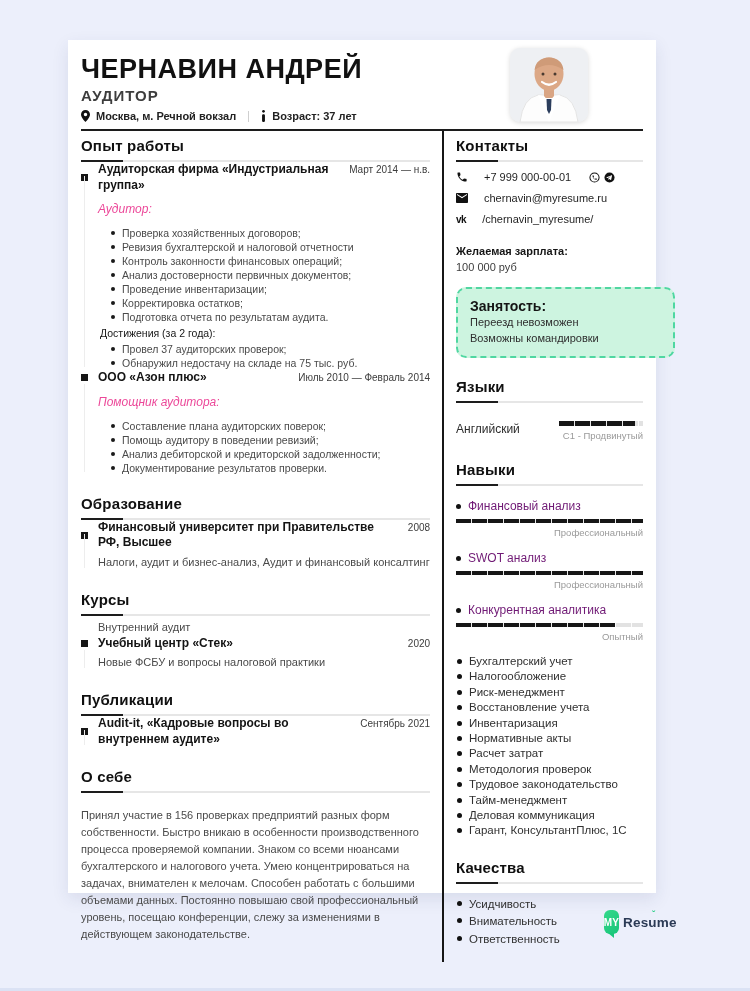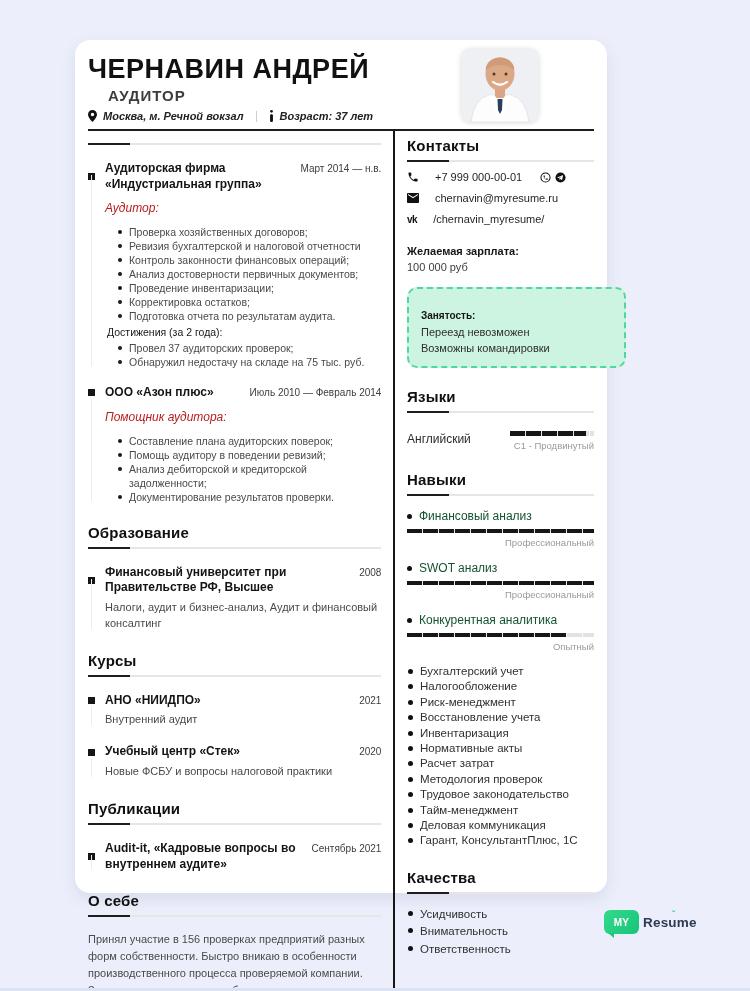--- a/index.html
+++ b/index.html
@@ -5,101 +5,100 @@
   * { margin:0; padding:0; box-sizing:border-box; }
   html,body { width:750px; height:991px; }
   body {
     position:relative;
     background:#ECEFFB;
     font-family:"Liberation Sans","DejaVu Sans",sans-serif;
     color:#222;
     overflow:hidden;
   }
   .page {
-    position:absolute; left:75px; top:40px;
-    width:532px; height:853px;
+    position:absolute; left:68px; top:40px;
+    width:588px; height:853px;
     background:#fff;
     box-shadow:0 6px 16px rgba(40,50,100,.10);
     padding:14px 13px 0 13px;
-    border-radius:15px;
   }
   
   .header { position:relative; height:77px; border-bottom:2px solid #1c1c1c; }
   .person-name { font-size:27px; font-weight:800; letter-spacing:.5px; color:#111; line-height:30px; }
-  .person-title { font-size:15px; font-weight:700; letter-spacing:1px; color:#3d3d3d; margin-top:3px;margin-left:20px; }
-  .meta-row { display:flex; align-items:center; gap:6px; margin-top:6px; font-size:11px; font-weight:700; color:#222;font-style:italic; }
+  .person-title { font-size:15px; font-weight:700; letter-spacing:1px; color:#3d3d3d; margin-top:3px; }
+  .meta-row { display:flex; align-items:center; gap:6px; margin-top:6px; font-size:11px; font-weight:700; color:#222; }
   .meta-sep { width:1px; height:11px; background:#cfcfcf; margin:0 6px; }
   .icon { display:inline-flex; align-items:center; justify-content:center; flex:0 0 auto; }
   .photo {
     position:absolute; right:55px; top:-6px;
     width:78px; height:74px; border-radius:10px; overflow:hidden;
     box-shadow:0 1px 5px rgba(0,0,0,.15); background:#f2f4f6;
   }
   
   .columns { display:flex; align-items:stretch; }
   .col-left  { width:374px; padding:6px 12px 14px 0; }
   .col-divider { width:2px; background:#161616; }
   .col-right { width:199px; padding:6px 0 14px 12px; position:relative; }
   
   .section { margin-top:20px; }
   .section:first-child { margin-top:0; }
   h2.sec-h { font-size:15px; font-weight:700; color:#101010; letter-spacing:.2px; }
   .sec-rule { position:relative; height:2px; background:#e6e6e6; margin-top:6px; }
   .sec-rule::after { content:""; position:absolute; left:0; top:0; width:42px; height:2px; background:#1d1d1d; }
   
-  .entry { position:relative; margin-top:16px; }
+  .entry { position:relative; }
   .entry::before { content:""; position:absolute; left:3px; top:14px; bottom:3px; width:1px; background:#ededed; }
   .entry-head { display:flex; align-items:baseline; gap:10px; }
   .sq { flex:0 0 7px; width:7px; height:7px; background:#161616; align-self:center; }
   .entry-title { flex:1; font-size:12px; font-weight:700; color:#141414; line-height:1.3; }
   .entry-date { font-size:10px; color:#3c3c3c; white-space:nowrap; padding-left:6px; }
-  .entry-pos { font-size:12px; font-style:italic; color:#b91c1c; margin:9px 0 0 17px; }
+  .entry-pos { font-size:12px; font-style:italic; color:#ec4899; margin:9px 0 0 17px; }
   ul.dots { list-style:none; margin:10px 0 0 30px; }
   ul.dots li { position:relative; font-size:10.5px; color:#4a4a4a; line-height:14px; padding-left:11px; }
   ul.dots li::before { content:""; position:absolute; left:0; top:5px; width:4px; height:4px; border-radius:50%; background:#1a1a1a; }
   .ach-label { font-size:10.5px; font-weight:400; color:#171717; margin:2px 0 0 19px; line-height:14px; }
   ul.dots.tight { margin-top:2px; }
   .entry-details { font-size:11px; color:#4a4a4a; margin:4px 0 0 17px; line-height:1.45; }
   .about-text { font-size:11px; color:#4a4a4a; line-height:1.55; margin-top:14px; }
   
   .contact-row { display:flex; align-items:center; gap:16px; margin-top:9px; font-size:11px; color:#1f1f1f; }
   .contact-row:first-of-type { margin-top:16px; }
   .inline-icons { display:inline-flex; gap:4px; align-items:center; margin-left:2px; }
   .vk-glyph { font-weight:900; font-size:10px; letter-spacing:-.5px; color:#111; }
   .salary { margin-top:20px; }
   .salary-label { font-size:11px; font-weight:700; color:#151515; }
   .salary-value { font-size:11px; color:#3d3d3d; margin-top:4px; }
   .employment-box {
     width:219px; margin-top:14px;
     background:#CDF4E0; border:2px dashed #4FD7A1; border-radius:10px;
     padding:9px 12px 10px 12px; position:relative; z-index:2;
   }
-  .employment-label { font-size:10px; font-weight:700; color:#151515; line-height:16px;margin-top:10px; }
+  .employment-label { font-size:14px; font-weight:700; color:#151515; line-height:16px; }
   .employment-line { font-size:11px; color:#2e2e2e; line-height:16px; }
   .lang-row { display:flex; align-items:flex-start; gap:10px; margin-top:18px; }
   .lang-name { font-size:12px; color:#2c2c2c; flex:1; padding-top:1px; }
   .lang-bar-wrap { width:84px; }
   .bar-track { position:relative; height:5px; background:#e2e2e2; overflow:hidden; }
   .bar-fill { height:100%; background:#161616; }
   .bar-ticks { position:absolute; inset:0;
     background:repeating-linear-gradient(90deg, transparent 0 15px, rgba(255,255,255,.9) 15px 16px); }
   .bar-level { font-size:9.5px; color:#9a9a9a; text-align:right; margin-top:4px; }
   .skill-rated { margin-top:13px; }
-  .skill-name { position:relative; font-size:12px; color:#14532d; padding-left:12px; line-height:15px; }
+  .skill-name { position:relative; font-size:12px; color:#701a75; padding-left:12px; line-height:15px; }
   .skill-name::before { content:""; position:absolute; left:0; top:5px; width:5px; height:5px; border-radius:50%; background:#111; }
   .skill-bar { margin-top:5px; }
   .skill-bar .bar-track { height:4px; }
   ul.plain { list-style:none; margin-top:12px; }
   ul.plain li { position:relative; font-size:11.5px; color:#303030; line-height:15.4px; padding-left:13px; }
   ul.plain li::before { content:""; position:absolute; left:1px; top:5px; width:5px; height:5px; border-radius:50%; background:#111; }
   ul.plain.spread li { line-height:17.5px; }
   
   .brand { position:absolute; left:604px; top:910px; display:flex; align-items:center; gap:4px; }
   .brand-bubble {
-    position:relative; width:35px; height:24px; border-radius:6px;
+    position:relative; width:15px; height:24px; border-radius:6px;
     background:linear-gradient(135deg,#35d98c,#17c478);
     display:flex; align-items:center; justify-content:center;
     color:#fff; font-size:10px; font-weight:800; letter-spacing:.2px;
   }
   .brand-bubble::after { content:""; position:absolute; left:4px; bottom:-4px;
     border-left:6px solid transparent; border-right:0 solid transparent; border-top:5px solid #1ac77b; }
   .brand-word { position:relative; font-size:13.5px; font-weight:800; color:#2b3a55; letter-spacing:.2px; }
   .brand-check { position:absolute; left:29px; top:-6px; color:#21ce80; font-size:9px; font-weight:900; }
   .bottom-strip { position:absolute; left:0; bottom:0; width:750px; height:3px; background:#dbe2f4; }
 </style>
@@ -141,20 +140,21 @@
         <path d="M36.5 51 L41.5 51 L41 62 L39 66 L37 62 Z" fill="#2c3e5d"></path>
       </svg>
     </div>
   </div>
 
   <div class="columns">
 
     <div class="col-left">
 
       <div class="section">
+        <h2 class="sec-h">Опыт работы</h2>
         <div class="sec-rule"></div>
 
         <div class="entry">
           <div class="entry-head">
             <span class="sq"></span>
             <span class="entry-title">Аудиторская фирма «Индустриальная группа»</span>
             <span class="entry-date">Март 2014 — н.в.</span>
           </div>
           <div class="entry-pos">Аудитор:</div>
           <ul class="dots">
@@ -199,25 +199,20 @@
             <span class="entry-date">2008</span>
           </div>
           <div class="entry-details">Налоги, аудит и бизнес-анализ, Аудит и финансовый консалтинг</div>
         </div>
       </div>
 
       <div class="section">
         <h2 class="sec-h">Курсы</h2>
         <div class="sec-rule"></div>
         <div class="entry">
-          <div class="entry-head">
-            <span class="sq"></span>
-            <span class="entry-title">АНО «НИИДПО»</span>
-            <span class="entry-date">2021</span>
-          </div>
           <div class="entry-details">Внутренний аудит</div>
         </div>
         <div class="entry">
           <div class="entry-head">
             <span class="sq"></span>
             <span class="entry-title">Учебный центр «Стек»</span>
             <span class="entry-date">2020</span>
           </div>
           <div class="entry-details">Новые ФСБУ и вопросы налоговой практики</div>
         </div>

